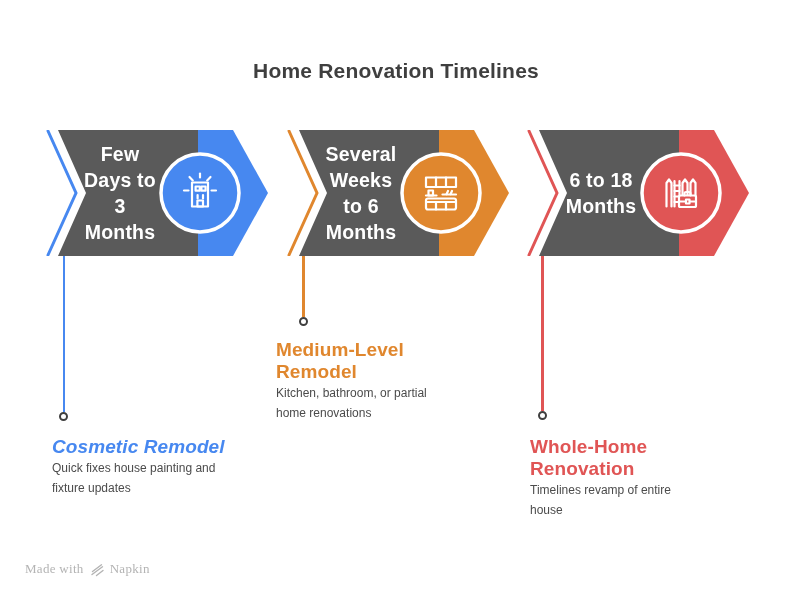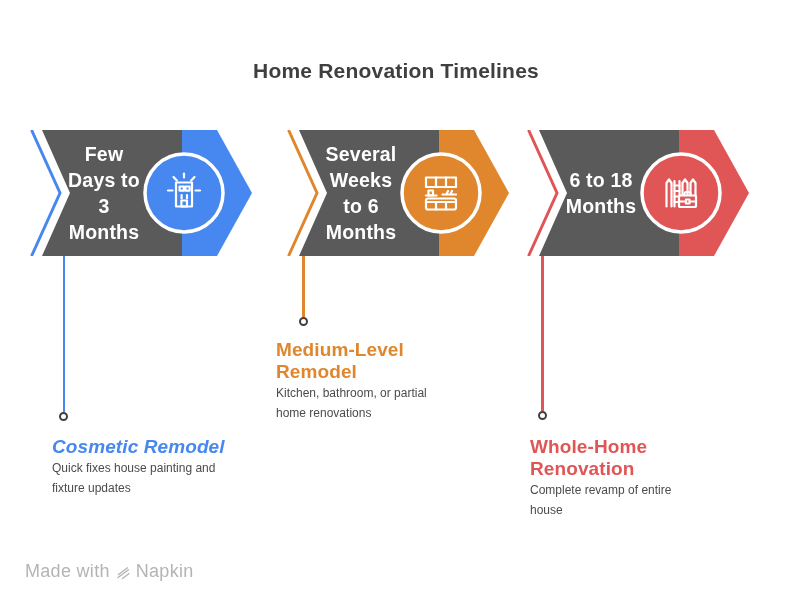--- a/index.html
+++ b/index.html
@@ -15,31 +15,31 @@
               text-align:center;white-space:pre-line;color:#ffffff;
               font-size:19.5px;font-weight:700;line-height:26px;letter-spacing:.2px;}
   .connector{position:absolute;width:2.5px;}
   .marker-ring{position:absolute;width:5px;height:5px;border:2.5px solid #3f3f3f;
                border-radius:50%;background:#ffffff;}
   .label-block{position:absolute;width:218px;}
   .heading{font-size:19px;font-weight:700;line-height:22px;
            white-space:pre-line;letter-spacing:.1px;}
   .desc{font-size:12px;line-height:20px;white-space:pre-line;}
   .footer{position:absolute;left:25px;top:561px;display:flex;align-items:center;
-          gap:5px;font-size:18px;letter-spacing:.3px;}
+          gap:5px;font-size:13px;letter-spacing:.3px;font-family:Liberation Serif, serif;}
   .napkin-logo{display:block;}
 </style>
 </head>
 <body>
 
 <div class="canvas">
 
   <h1 class="title" style="color: rgb(63, 63, 63);">Home Renovation Timelines</h1>
 
-  <div class="arrow-group" style="left:29px">
+  <div class="arrow-group" style="left:45px">
     <svg class="arrow-svg" width="225" height="126" viewBox="0 0 225 126">
       <polyline points="3,1 31,63 3,125" fill="none" stroke-width="3" stroke-linecap="round" stroke="#4788F0"></polyline>
       <polygon points="13,0 153,0 153,126 13,126 41,63" fill="#5A5A5A"></polygon>
       <polygon points="153,0 188,0 223,63 188,126 153,126" fill="#4788F0"></polygon>
       <circle cx="155" cy="63" r="39" stroke="#ffffff" stroke-width="3.5" fill="#4788F0"></circle>
       <g transform="translate(131,39)" fill="none" stroke="#ffffff" stroke-width="2.2" stroke-linecap="round" stroke-linejoin="round">
         <path d="M24 4.5 V8.5"></path>
         <path d="M13.5 8 L16.8 11.4"></path>
         <path d="M34.5 8 L31.2 11.4"></path>
         <path d="M8 21.5 H12.5"></path>
@@ -129,21 +129,21 @@
     <div class="time-label">6 to 18
 Months</div>
   </div>
 
   <div class="connector" style="left: 541.25px; top: 256px; height: 155px; background-color: rgb(224, 85, 85);"></div>
   <div class="marker-ring" style="left: 537.5px; top: 411px; border-color: rgb(63, 63, 63);"></div>
 
   <div class="label-block" style="left:530px;top:436px">
     <div class="heading" style="color: rgb(224, 85, 85);">Whole-Home
 Renovation</div>
-    <div class="desc" style="color: rgb(75, 75, 75);">Complete revamp of entire
+    <div class="desc" style="color: rgb(75, 75, 75);">Timelines revamp of entire
 house</div>
   </div>
 
   <div class="footer" style="color: rgb(180, 180, 180);">
     <span>Made with</span>
     <svg class="napkin-logo" width="16" height="16" viewBox="0 0 16 16">
       <g fill="none" stroke="#b4b4b4" stroke-width="1.4" stroke-linecap="round">
         <path d="M3.5 10.5 L12.5 3.8"></path>
         <path d="M3 13.5 L13.5 5.8"></path>
         <path d="M7.5 14.5 L14 9.5"></path>

